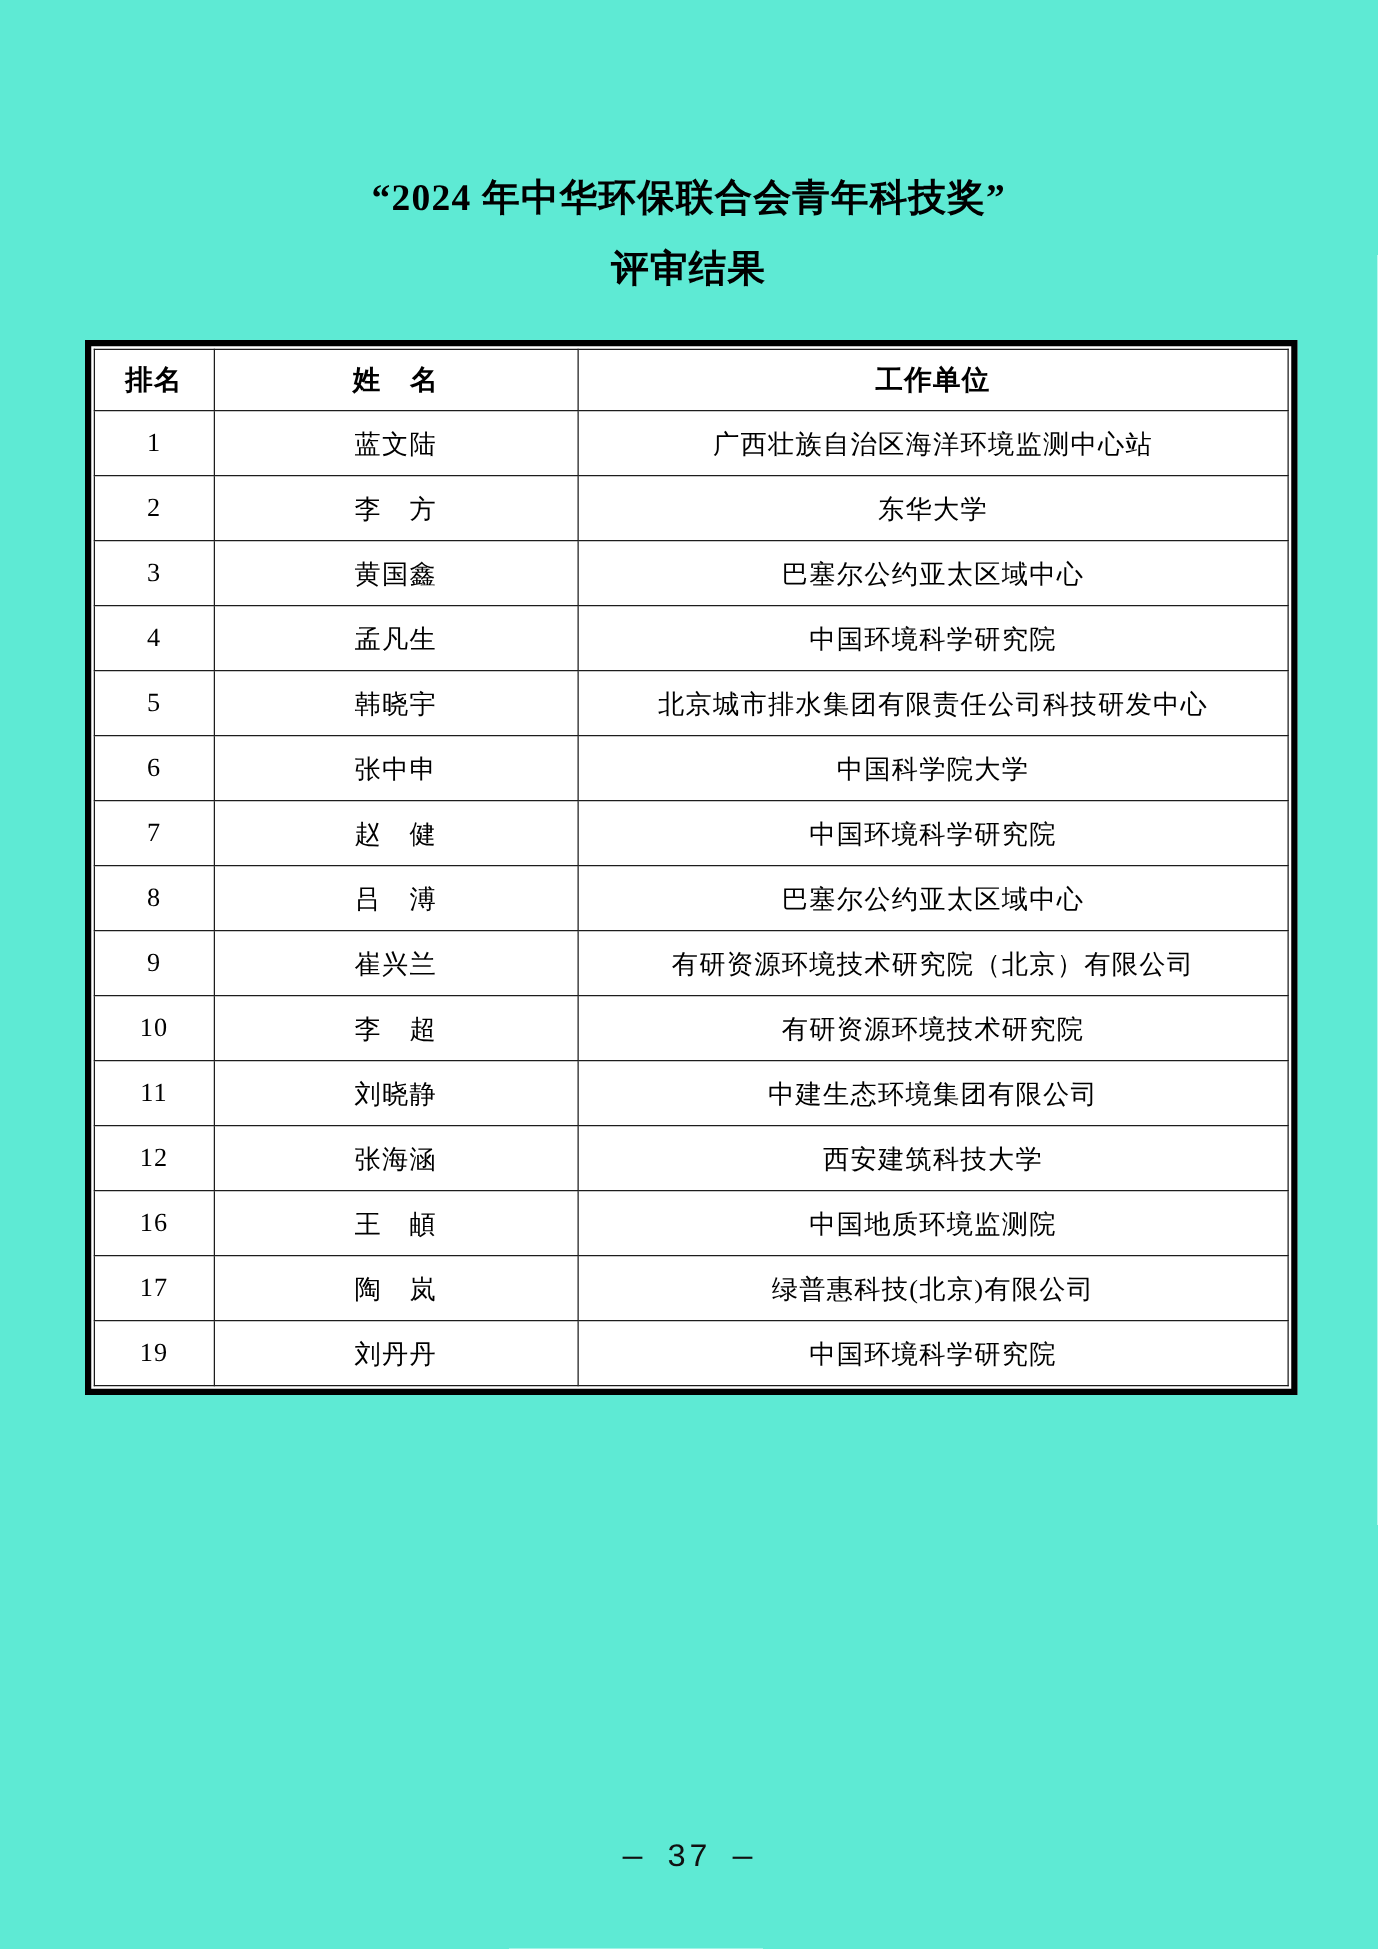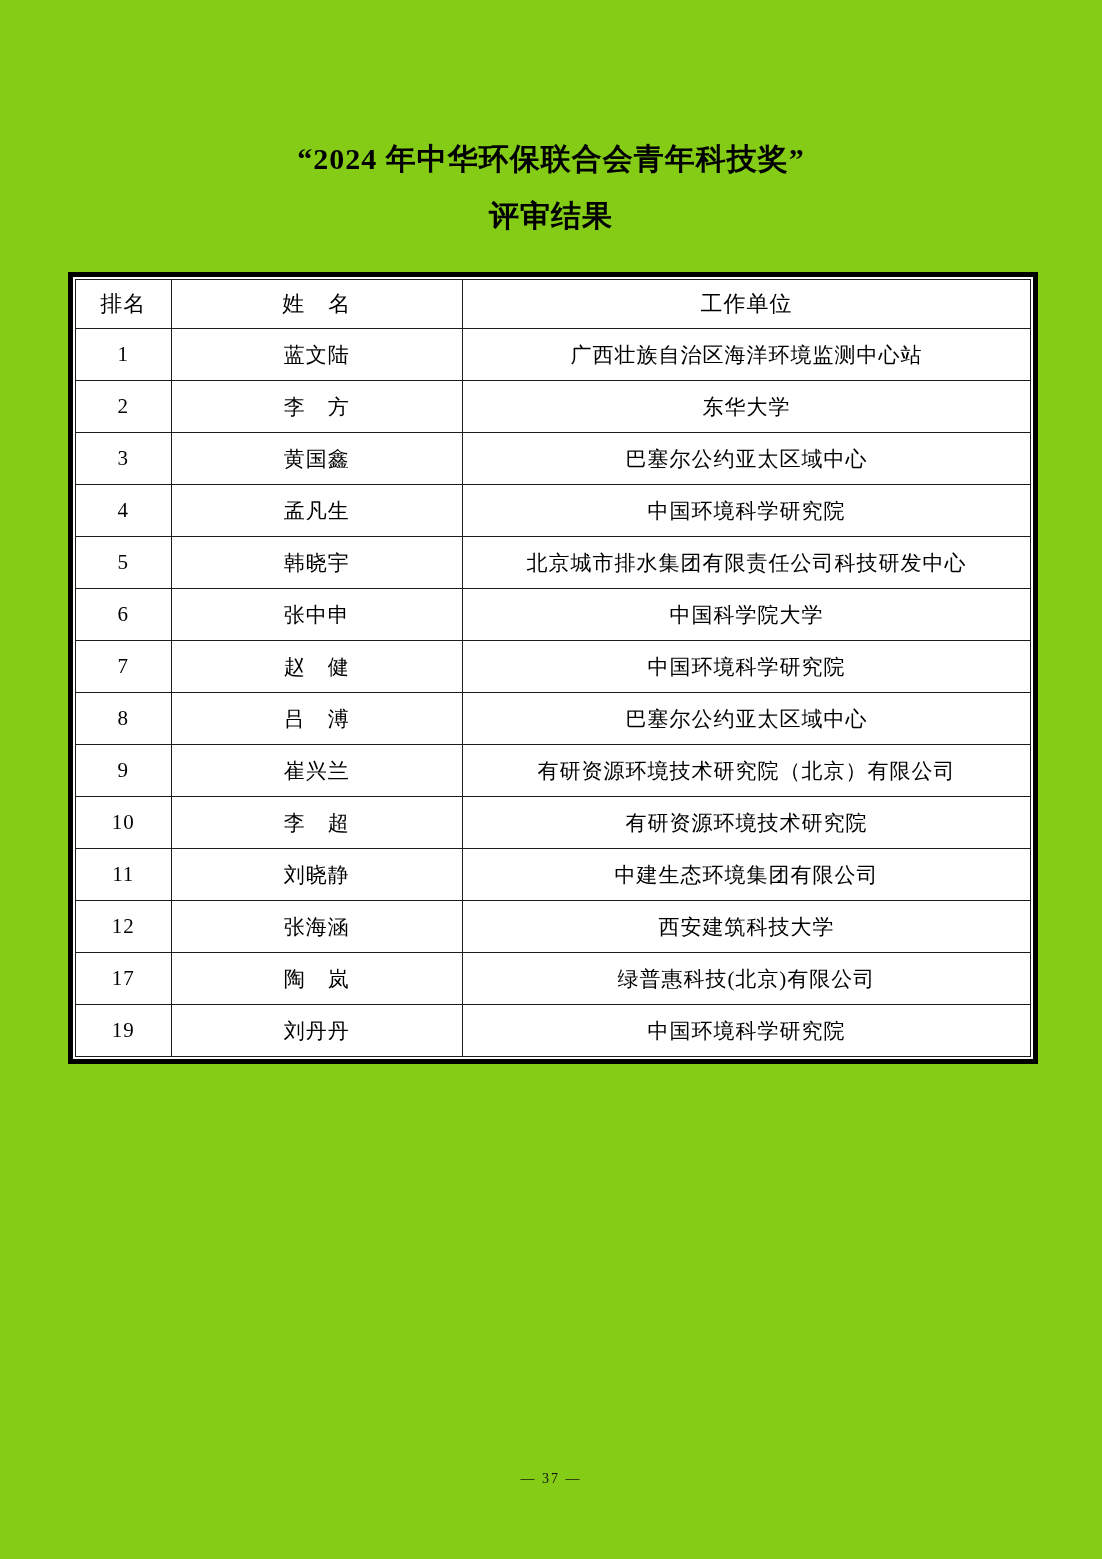--- a/index.html
+++ b/index.html
@@ -1,21 +1,21 @@
 <!DOCTYPE html>
 <html><head>
 <meta charset="utf-8">
 <style>
   html, body { margin: 0; padding: 0; background: #ffffff; }
   .page {
     position: relative;
     width: 1102px;
     height: 1559px;
     margin: 0 auto;
-    background: #84cc16;
+    background: #5eead4;
     color: #000000;
     font-family: "Liberation Serif", "DejaVu Serif", serif;
     overflow: hidden;
   }
   .title-block {
     padding-top: 130px;
     text-align: center;
   }
   .title-line {
     font-size: 30px;
@@ -42,41 +42,41 @@
     border: 1px solid #1c1c1c;
     text-align: center;
     vertical-align: middle;
     padding: 0 4px;
     overflow: hidden;
     white-space: nowrap;
   }
   table.results th {
     height: 48px;
     font-size: 22px;
-    font-weight: normal;
+    font-weight: bold;
     letter-spacing: 1px;
   }
   table.results td {
     height: 51px;
     font-size: 21px;
     font-weight: normal;
     letter-spacing: 1px;
   }
   .col-rank { width: 10%; }
   .col-name { width: 30.5%; }
   .col-unit { width: 59.5%; }
   td.rank-cell { font-size: 20px; letter-spacing: 0; }
   .footer {
     position: absolute;
     top: 1471px;
     left: 0;
     width: 100%;
     text-align: center;
-    font-size: 14px;
-    font-family: Liberation Serif, serif;
+    font-size: 26px;
+    font-family: Liberation Mono, monospace;
     color: #111111;
     letter-spacing: 2px;
   }
 </style>
 </head>
 <body>
 
 <div class="page">
 
   <div class="title-block">
@@ -167,20 +167,25 @@
 
   <tr>
     <td class="rank-cell">12</td>
     <td class="name-cell">张海涵</td>
     <td class="unit-cell">西安建筑科技大学</td>
   </tr>
 
 
 
 
+  <tr>
+    <td class="rank-cell">16</td>
+    <td class="name-cell">王　頔</td>
+    <td class="unit-cell">中国地质环境监测院</td>
+  </tr>
 
   <tr>
     <td class="rank-cell">17</td>
     <td class="name-cell">陶　岚</td>
     <td class="unit-cell">绿普惠科技(北京)有限公司</td>
   </tr>
 
 
   <tr>
     <td class="rank-cell">19</td>

